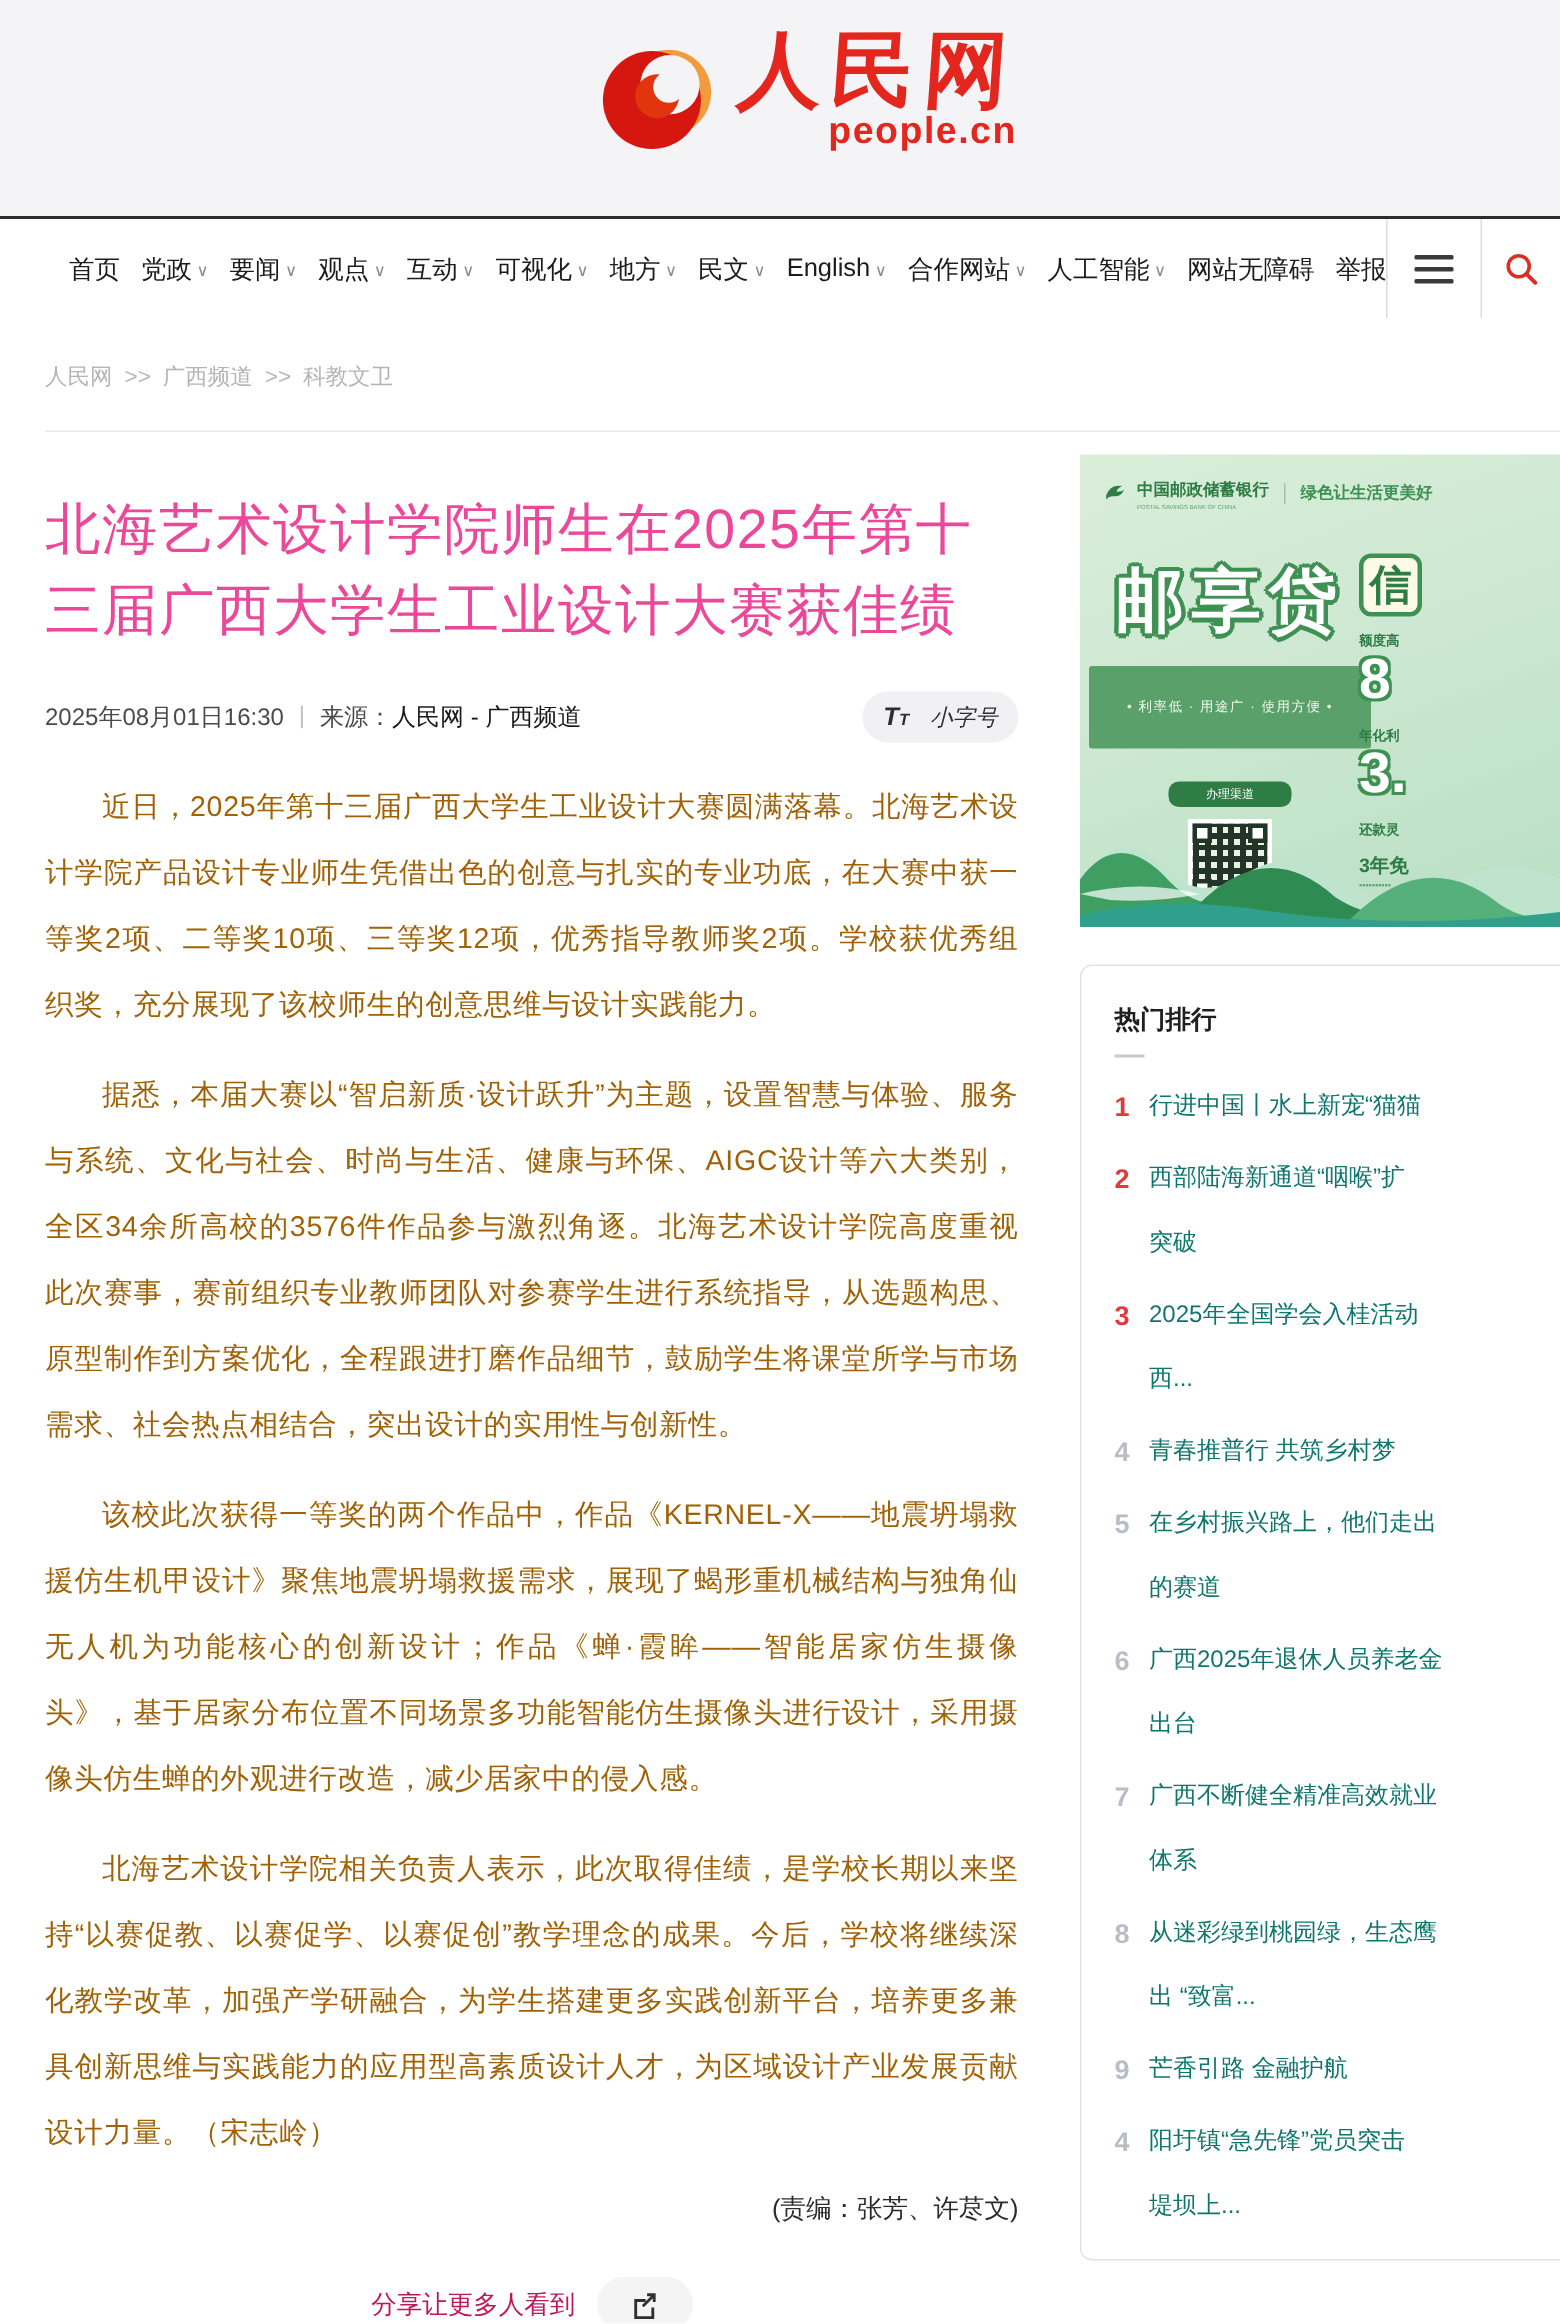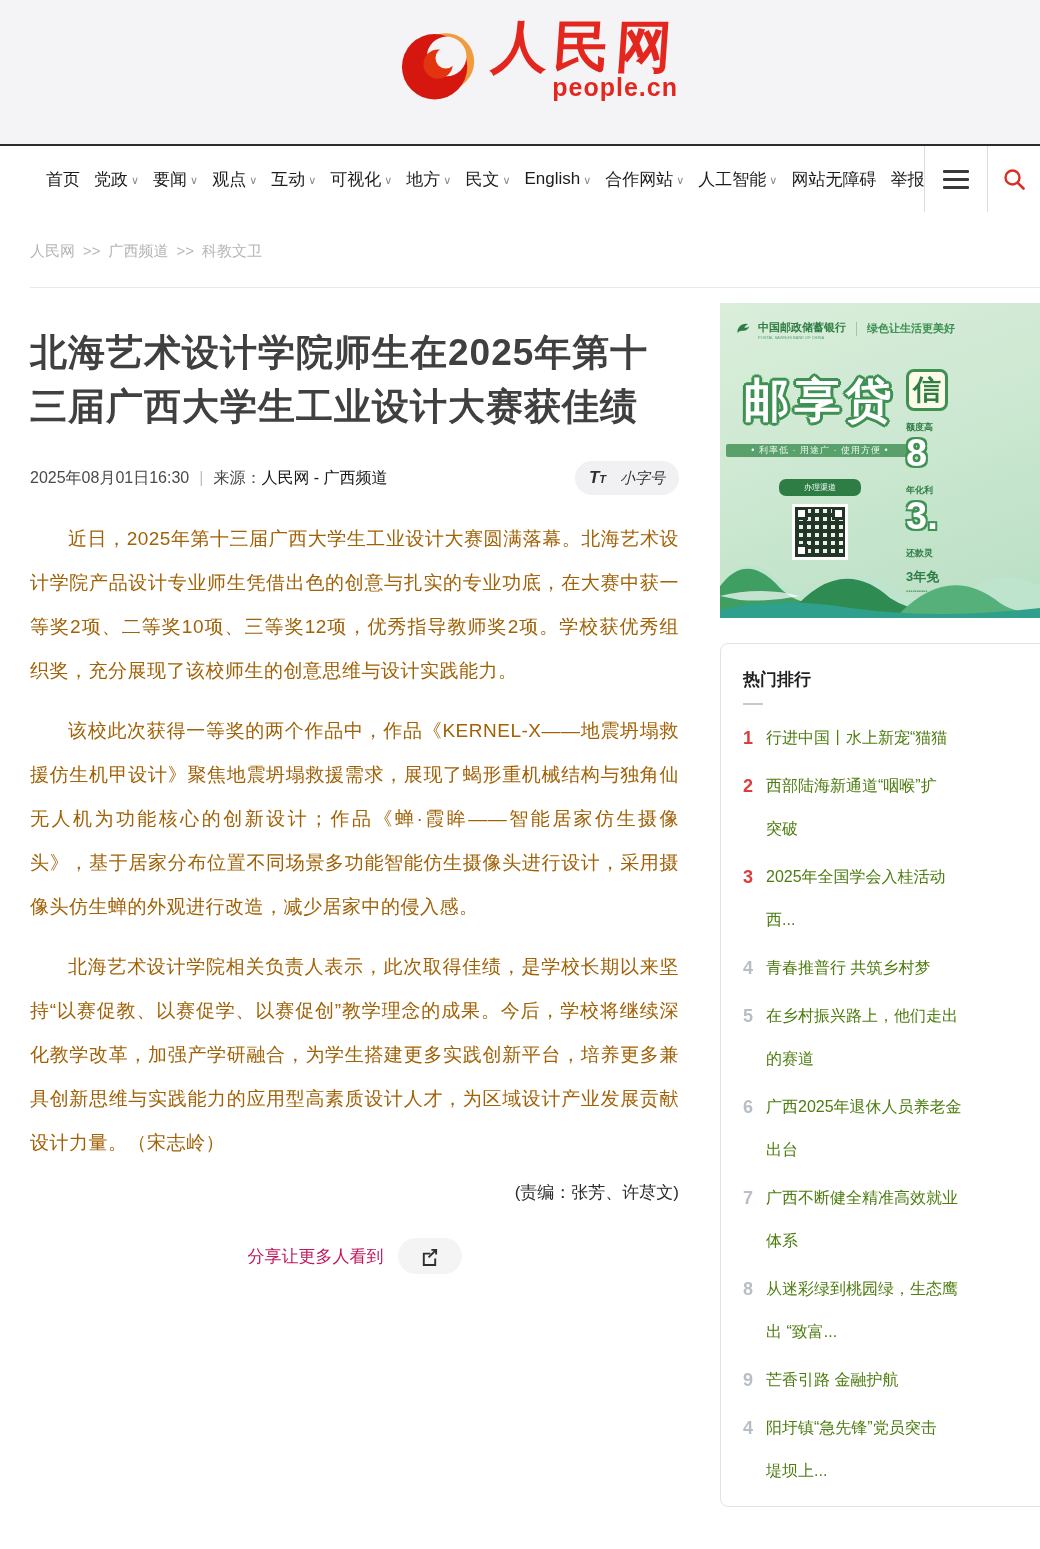--- a/index.html
+++ b/index.html
@@ -33,21 +33,21 @@
   .crumb-row a { color:#b5b5b5; text-decoration:none; cursor:pointer; }
   .crumb-sep { margin:0 8px; }
   .top-divider { border:none; border-top:1px solid #e9e9e9; margin:26px 0 0 30px; }
 
   
   .main { display:flex; padding-left:30px; }
   .article-col { width:765px; }
   .side-col { width:320px; margin-left:41px; flex-shrink:0; }
 
   
-  .article-title { margin-top:38px; font-size:37px; font-weight:bold; color:#404040; line-height:1.45; letter-spacing:1px; }
+  .article-title { margin-top:38px; font-size:37px; font-weight:normal; color:#ec4899; line-height:1.45; letter-spacing:1px; }
   .meta-row { margin-top:28px; display:flex; align-items:center; justify-content:space-between; }
   .meta-left { font-size:16px; color:#4a4a4a; display:flex; align-items:center; }
   .meta-bar { color:#c0c0c0; margin:0 10px; }
   .meta-source-link { color:#181818; cursor:pointer; }
   .font-size-btn { background:#f1f1f3; border:none; border-radius:17px; padding:7px 14px; display:flex; align-items:center; gap:14px; cursor:pointer; color:#2e2e2e; font-size:15px;font-style:italic; }
   .tt { font-weight:bold; color:#2e2e2e; }
   .t-big { font-size:17px; }
   .t-small { font-size:11px; }
 
   .article-body { margin-top:22px; }
@@ -62,21 +62,21 @@
   .ad-card { margin-top:15px; width:320px; height:315px; position:relative; overflow:hidden; background:linear-gradient(160deg,#daeeda 0%,#cde8d2 45%,#b9dfc3 100%); cursor:pointer; }
   .ad-top { display:flex; align-items:center; gap:7px; padding:14px 0 0 16px; }
   .bank-logo { width:15px; height:15px; }
   .bank-name { font-size:11px; font-weight:bold; color:#2e7d44; line-height:1.1; }
   .bank-en { font-size:4px; color:#5ba272; display:block; }
   .ad-top-sep { width:1px; height:14px; background:#9cc7a8; margin:0 3px; }
   .ad-tagline { font-size:11px; color:#3f9153; font-weight:bold; }
   .ad-left { width:200px; text-align:center; }
   .ad-product { margin-top:30px; font-size:46px; font-weight:bold; letter-spacing:5px; color:#fff;
       text-shadow:2px 2px 0 #3f9153,-2px 2px 0 #3f9153,2px -2px 0 #3f9153,-2px -2px 0 #3f9153,0 3px 0 #3f9153,3px 0 0 #3f9153,-3px 0 0 #3f9153,0 -3px 0 #3f9153; }
-  .ad-ribbon { margin:12px auto 0; width:188px; background:#5aa06b; color:#eef7ef; font-size:9px; padding:0 0; border-radius:2px; letter-spacing:1px; }
+  .ad-ribbon { margin:12px auto 0; width:188px; background:#5aa06b; color:#eef7ef; font-size:9px; padding:21px 0; border-radius:2px; letter-spacing:1px; }
   .ad-qr-label { margin:22px auto 0; width:82px; background:#2e7d44; color:#fff; font-size:8px; padding:3px 0; border-radius:7px; }
   .ad-qr { margin:8px auto 0; width:56px; height:56px; background:#fff; border:3px solid #fff; position:relative;
       background-image:repeating-linear-gradient(0deg,#223527 0 4px,transparent 4px 8px),repeating-linear-gradient(90deg,#223527 0 4px,#e8f0e8 4px 8px); }
   .qr-eye { position:absolute; width:13px; height:13px; border:3px solid #223527; background:#fff; }
   .qr-eye.tl{top:0;left:0;} .qr-eye.tr{top:0;right:0;} .qr-eye.bl{bottom:0;left:0;}
   .ad-stats { position:absolute; left:186px; top:66px; width:150px; }
   .xin-box { width:42px; height:42px; background:#fdfbe8; border:3px solid #3f9153; border-radius:8px; color:#2e7d44; font-size:28px; font-weight:bold; display:flex; align-items:center; justify-content:center; }
   .stat-label { font-size:9px; color:#2e7d44; font-weight:bold; margin-top:10px; }
   .stat-num { font-size:38px; font-weight:bold; color:#fff; line-height:1.05;
       text-shadow:2px 2px 0 #3f9153,-2px 2px 0 #3f9153,2px -2px 0 #3f9153,-2px -2px 0 #3f9153; }
@@ -84,21 +84,21 @@
   .stat-micro { font-size:6px; color:#5ba272; margin-top:2px; }
   .ad-mountains { position:absolute; bottom:0; left:0; width:100%; height:100px; }
 
   
   .rank-card { margin-top:25px; width:364px; border:1px solid #e3e3e3; border-radius:8px; padding:24px 0 20px 22px; }
   .rank-title { font-size:17px; color:#1f1f1f; font-weight:bold; }
   .rank-dash { width:20px; height:2px; background:#c9c9c9; margin-top:12px; margin-bottom:8px; }
   .rank-item { display:flex; margin-top:18px; }
   .rank-num { font-size:18px; color:#b9bec6; min-width:15px; margin-right:8px; line-height:30px; font-weight:bold; flex-shrink:0; }
   .rank-item.top .rank-num { color:#dd3c3c; }
-  .rank-lines { font-size:16px; color:#4d7c0f; }
+  .rank-lines { font-size:16px; color:#0f766e; }
   .rank-line { line-height:30px; white-space:nowrap; margin-bottom:13px; cursor:pointer; }
   .rank-line:last-child { margin-bottom:0; }
 </style>
 </head>
 <body>
 
 <div id="page">
 
   <div class="site-header">
     <div class="logo-wrap">
@@ -219,20 +219,21 @@
         </div>
         <button class="font-size-btn">
           <span class="tt"><span class="t-big">T</span><span class="t-small">T</span></span>
           <span>小字号</span>
         </button>
       </div>
 
       <div class="article-body">
   <p class="para">近日，2025年第十三届广西大学生工业设计大赛圆满落幕。北海艺术设计学院产品设计专业师生凭借出色的创意与扎实的专业功底，在大赛中获一等奖2项、二等奖10项、三等奖12项，优秀指导教师奖2项。学校获优秀组织奖，充分展现了该校师生的创意思维与设计实践能力。</p>
 
+  <p class="para">据悉，本届大赛以“智启新质·设计跃升”为主题，设置智慧与体验、服务与系统、文化与社会、时尚与生活、健康与环保、AIGC设计等六大类别，全区34余所高校的3576件作品参与激烈角逐。北海艺术设计学院高度重视此次赛事，赛前组织专业教师团队对参赛学生进行系统指导，从选题构思、原型制作到方案优化，全程跟进打磨作品细节，鼓励学生将课堂所学与市场需求、社会热点相结合，突出设计的实用性与创新性。</p>
 
   <p class="para">该校此次获得一等奖的两个作品中，作品《KERNEL-X——地震坍塌救援仿生机甲设计》聚焦地震坍塌救援需求，展现了蝎形重机械结构与独角仙无人机为功能核心的创新设计；作品《蝉·霞眸——智能居家仿生摄像头》，基于居家分布位置不同场景多功能智能仿生摄像头进行设计，采用摄像头仿生蝉的外观进行改造，减少居家中的侵入感。</p>
 
   <p class="para">北海艺术设计学院相关负责人表示，此次取得佳绩，是学校长期以来坚持“以赛促教、以赛促学、以赛促创”教学理念的成果。今后，学校将继续深化教学改革，加强产学研融合，为学生搭建更多实践创新平台，培养更多兼具创新思维与实践能力的应用型高素质设计人才，为区域设计产业发展贡献设计力量。（宋志岭）</p>
 </div>
 
       <div class="editor-line">(责编：张芳、许荩文)</div>
 
       <div class="share-row">
         <span class="share-label">分享让更多人看到</span>

